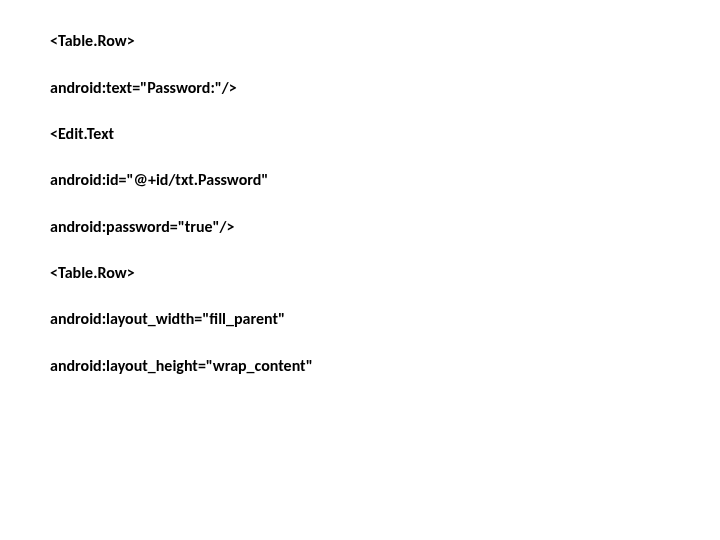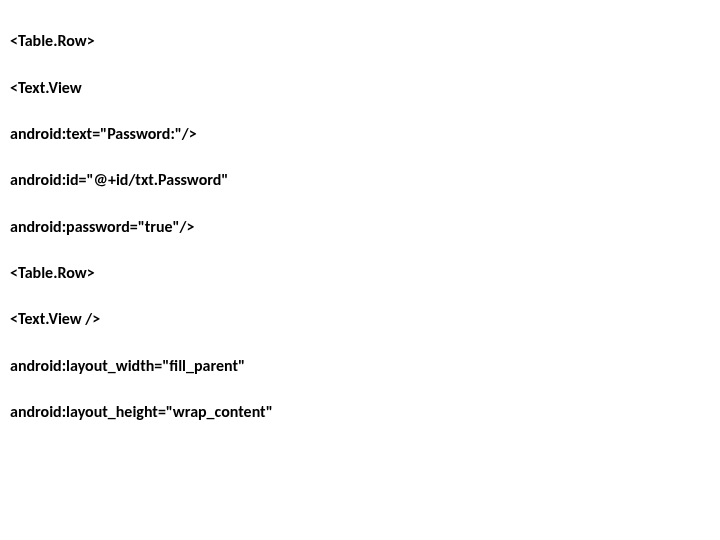--- a/index.html
+++ b/index.html
@@ -13,33 +13,33 @@
     line-height: 1.45;
     color: #000000;
     font-weight: 600;
   }
   .page {
     padding: 6px 10px;
     white-space: pre;
   }
   .line {
     display: block;
+    margin-left: 40px;
   }
 </style>
 </head>
 <body>
 
 <div class="page">
 <span class="line">&lt;Table.Row&gt;</span>
-<span class="line">&lt;Text.View</span>
 <span class="line">android:text="Password:"/&gt;</span>
+<span class="line">&lt;Edit.Text</span>
 <span class="line">android:id="@+id/txt.Password"</span>
 <span class="line">android:password="true"/&gt;</span>
 <span class="line">&lt;Table.Row&gt;</span>
-<span class="line">&lt;Text.View /&gt;</span>
 <span class="line">android:layout_width="fill_parent"</span>
 <span class="line">android:layout_height="wrap_content"</span>
 
 
 
 
 
 
 
 

